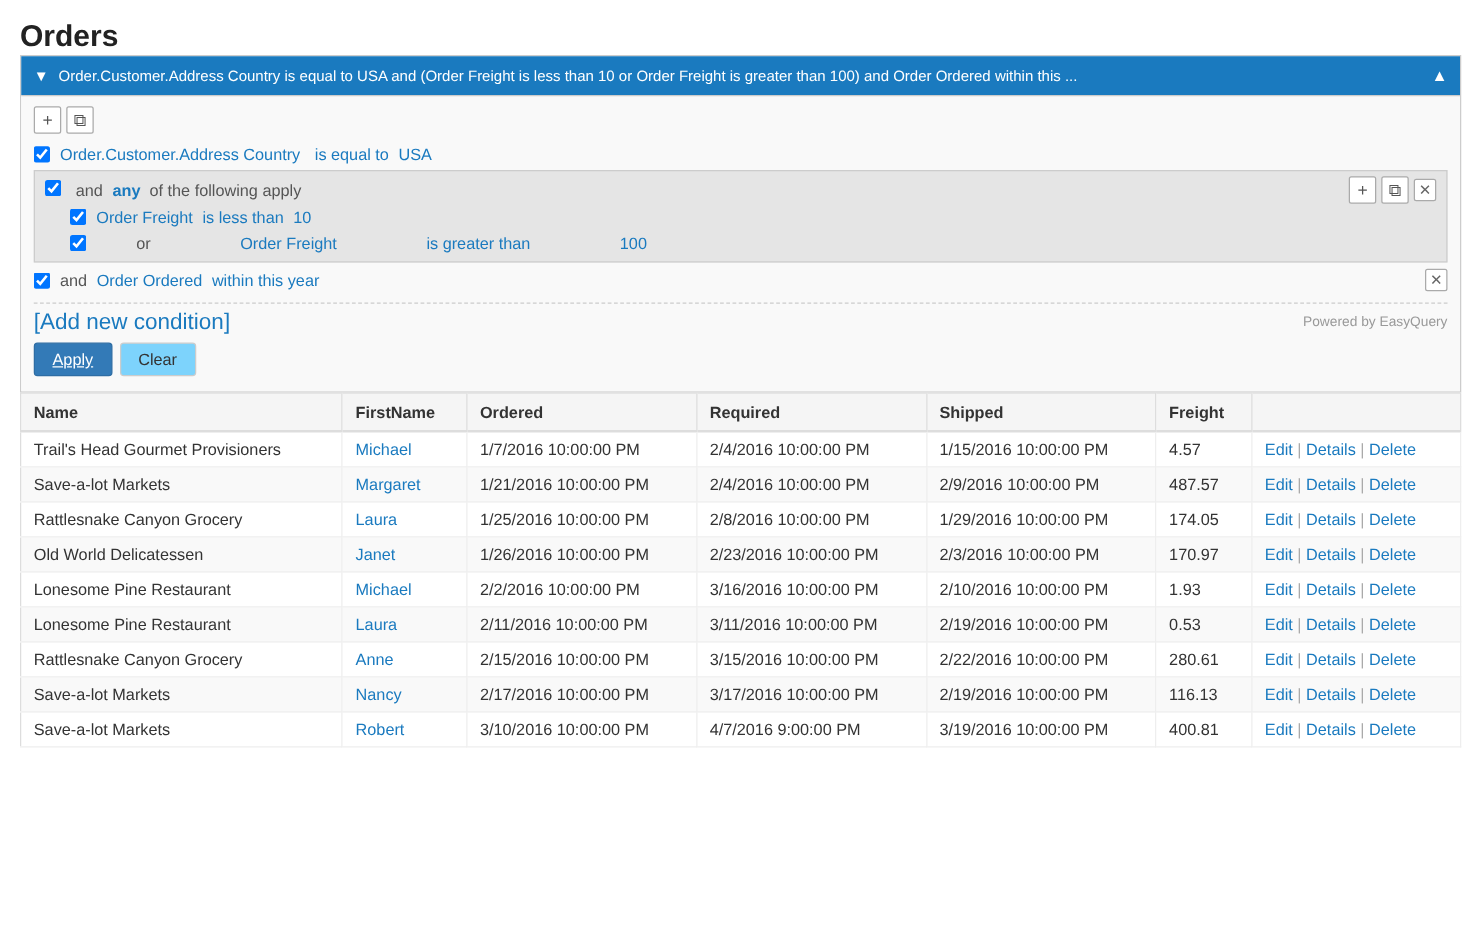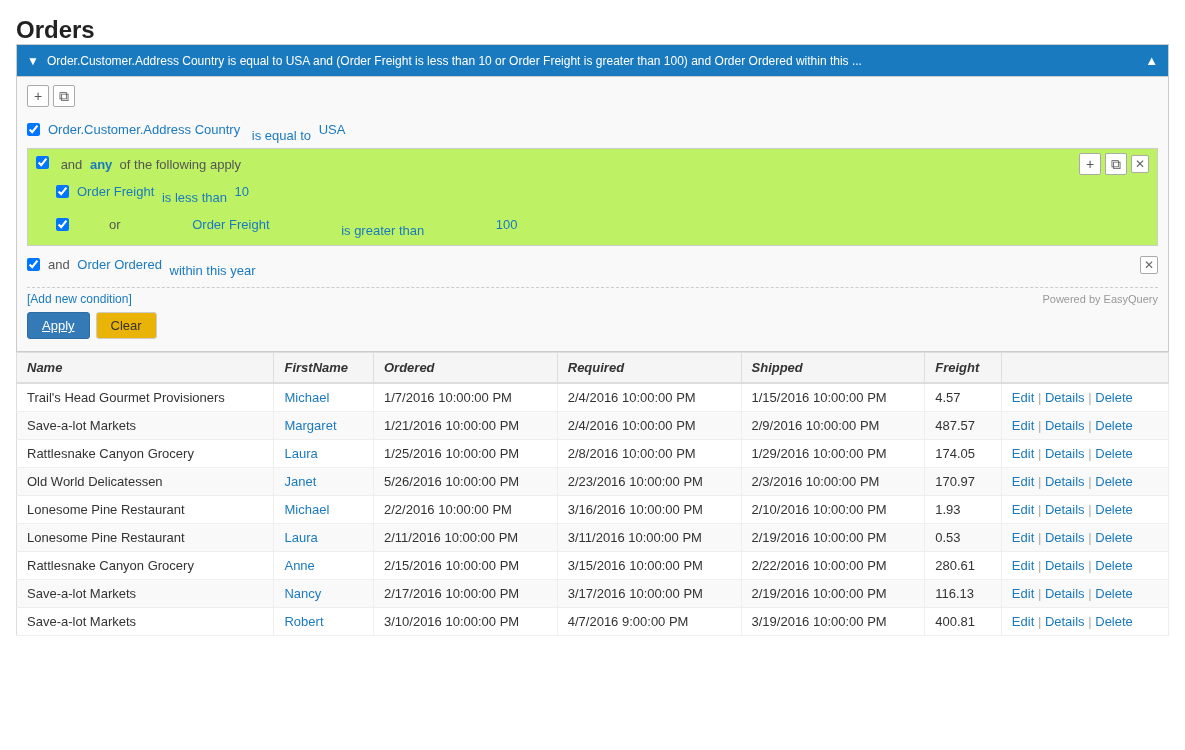--- a/index.html
+++ b/index.html
@@ -43,67 +43,66 @@
       display: flex;
       align-items: center;
       padding: 3px 0;
       position: relative;
     }
 
     .cond-checkbox { margin-right: 8px; }
     .cond-label { color: #555; margin-right: 4px; font-size: 13px; }
     .cond-operator { color: #555; margin-right: 4px; font-size: 13px; }
     .cond-field { color: #1a7abf; text-decoration: none; margin-right: 4px; }
-    .cond-op-text { color: #1a7abf; text-decoration: none; margin-right: 4px; margin-top: 12px; }
+    .cond-op-text { color: #1a7abf; text-decoration: none; margin-right: 4px; }
     .cond-value { color: #1a7abf; text-decoration: none; margin-right: 4px; }
     .cond-any { color: #1a7abf; font-weight: bold; text-decoration: none; }
     .delete-btn {
       width: 18px; height: 18px;
       border: 1px solid #aaa;
       background: #fff;
       cursor: pointer;
       display: flex; align-items: center; justify-content: center;
       font-size: 12px; color: #666;
       border-radius: 2px;
     }
-    .add-condition-link { color: #1a7abf; text-decoration: none; font-size: 12px; }
+    .add-condition-link { color: #1a7abf; text-decoration: none; font-size: 18px; }
     .powered-by-link { color: #999; text-decoration: none; }
 
     .action-buttons { display: flex; gap: 6px; padding: 6px 0 8px 0; }
     .btn-apply {
       background: #337ab7;
       color: #fff;
       border: 1px solid #2e6da4;
       padding: 5px 14px;
       cursor: pointer;
       font-size: 13px;
       border-radius: 3px;
       text-decoration: underline;
     }
     .btn-clear {
-      background: #eab308;
+      background: #7dd3fc;
       color: #333;
       border: 1px solid #ccc;
       padding: 5px 14px;
       cursor: pointer;
       font-size: 13px;
       border-radius: 3px;
     }
 
     
     .data-table { width: 100%; border-collapse: collapse; margin-top: 0; border: 1px solid #ddd; }
     .data-table th {
       background: #f5f5f5;
       border-bottom: 2px solid #ddd;
       border-right: 1px solid #ddd;
       padding: 7px 10px;
       text-align: left;
       font-weight: bold;
       font-size: 13px;
-      font-style: italic;
     }
     .data-table td {
       border-bottom: 1px solid #eee;
       border-right: 1px solid #eee;
       padding: 6px 10px;
       font-size: 13px;
     }
     .data-table tr:nth-child(even) { background: #f9f9f9; }
 
     .action-link { color: #1a7abf; text-decoration: none; cursor: pointer; }
@@ -140,21 +139,21 @@
 
     <div class="condition-row">
       <input type="checkbox" class="cond-checkbox" checked="" style="">
       <a class="cond-field link-blue">Order.Customer.Address Country</a>
       <span class="cond-operator">&nbsp;</span>
       <a class="cond-op-text link-blue">is equal to</a>
       &nbsp;
       <a class="cond-value link-blue">USA</a>
     </div>
 
-    <div style="margin-left:0; margin-top:2px; margin-bottom:2px; border:1px solid #ccc; background:#bef264; padding:4px 8px;">
+    <div style="margin-left:0; margin-top:2px; margin-bottom:2px; border:1px solid #ccc; background:#e5e5e5; padding:4px 8px;">
       <div class="group-header-row">
         <div>
           <input type="checkbox" class="cond-checkbox" checked="" style="">
           <span class="cond-label">and</span>
           <a class="cond-any link-blue">any</a>
           <span class="cond-label">&nbsp;of the following apply</span>
         </div>
         <div class="add-remove-btns">
           <button class="icon-btn">+</button>
           <button class="icon-btn">⧉</button>
@@ -260,21 +259,21 @@
       <a class="action-link">Edit</a>
       <span class="action-sep"> | </span>
       <a class="action-link">Details</a>
       <span class="action-sep"> | </span>
       <a class="action-link">Delete</a>
     </td>
   </tr>
       <tr>
     <td>Old World Delicatessen</td>
     <td style="color:#1a7abf">Janet</td>
-    <td>5/26/2016 10:00:00 PM</td>
+    <td>1/26/2016 10:00:00 PM</td>
     <td>2/23/2016 10:00:00 PM</td>
     <td>2/3/2016 10:00:00 PM</td>
     <td>170.97</td>
     <td>
       <a class="action-link">Edit</a>
       <span class="action-sep"> | </span>
       <a class="action-link">Details</a>
       <span class="action-sep"> | </span>
       <a class="action-link">Delete</a>
     </td>

